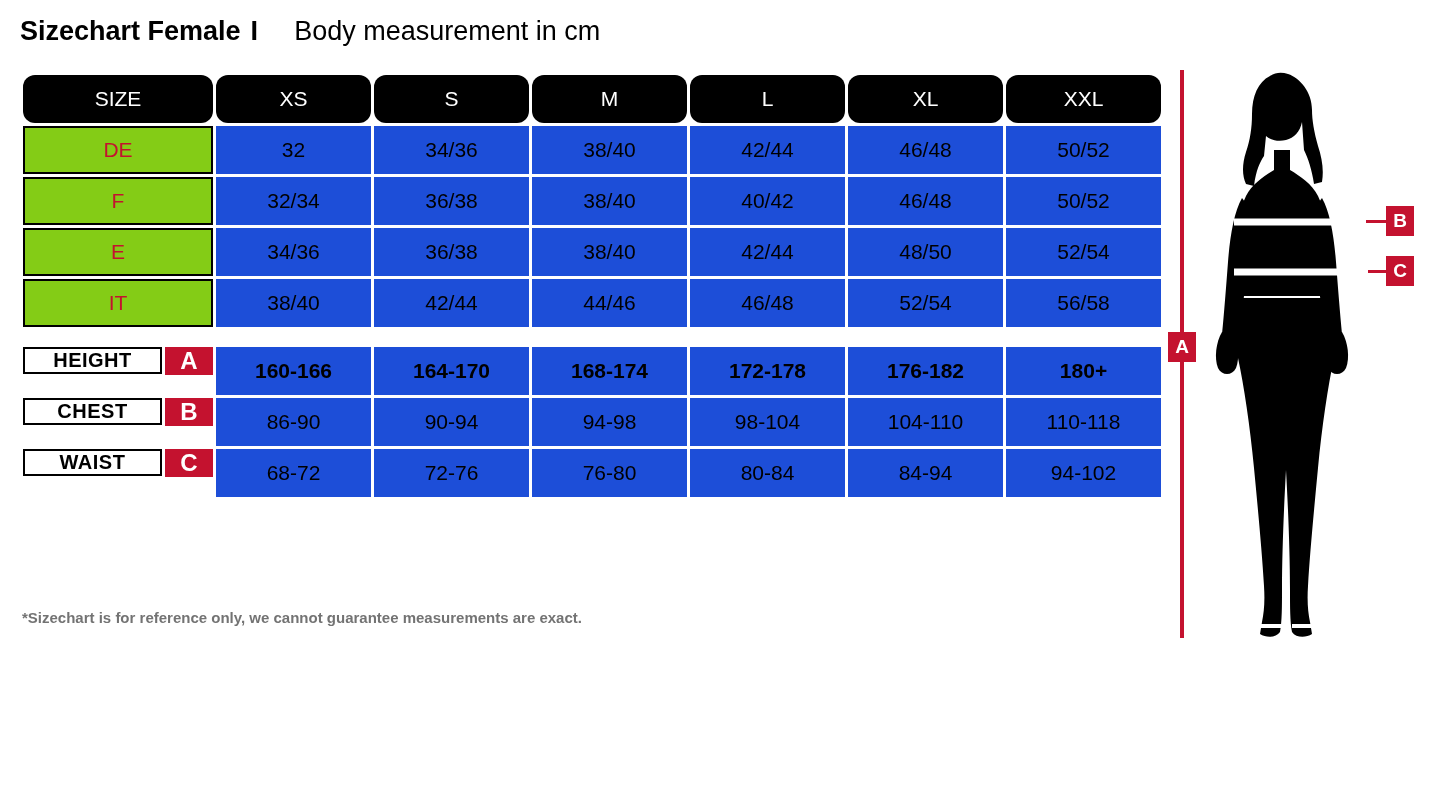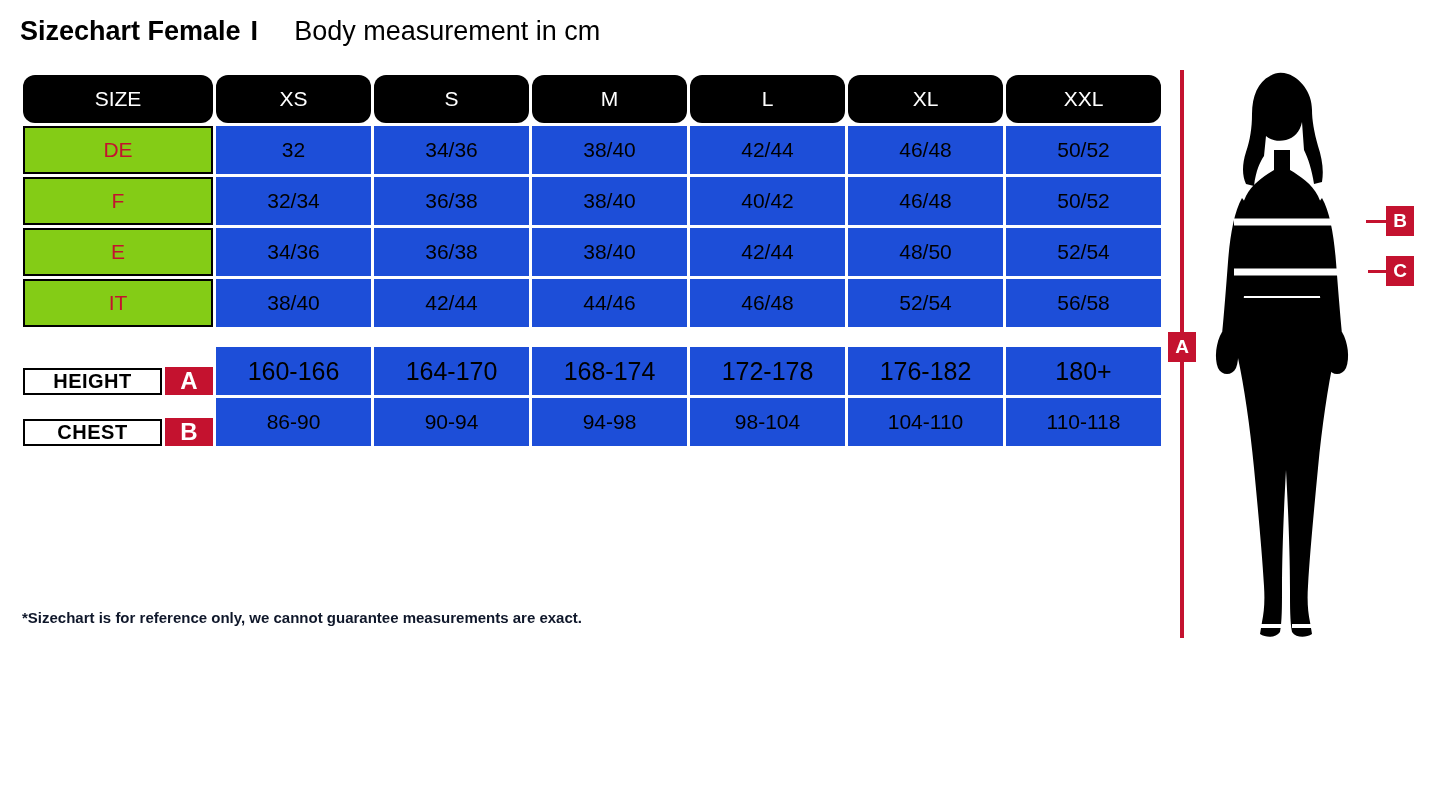--- a/index.html
+++ b/index.html
@@ -66,33 +66,33 @@
     background: #84cc16;
     color: #c4122f;
     border: 2px solid #000000;
     font-weight: bold;
     font-size: 22px;
   }
   .cell-grey {
     background: #1d4ed8;
     color: #000000;
   }
-  .cell-grey.bold { font-weight: normal; font-size: 25px; }
+  .cell-grey.bold { font-weight: bold; font-size: 21px; }
 
   
   tr.spacer td { height: 14px; background: transparent; border: none; }
 
   
   .meas-label {
     padding: 0;
     background: transparent;
   }
   .meas-label-inner {
     display: flex;
-    align-items: flex-end;
+    align-items: flex-start;
     height: 48px;
     width: 190px;
   }
   .meas-name {
     flex: 1 1 auto;
     border: 2px solid #000000;
     background: #ffffff;
     display: flex;
     align-items: center;
     justify-content: center;
@@ -113,21 +113,21 @@
     margin-left: 3px;
   }
 
   
   .footnote {
     position: absolute;
     left: 22px;
     top: 609px;
     font-size: 15px;
     font-weight: bold;
-    color: #0f172a;
+    color: #737373;
   }
 
   
   .figure-area {
     position: absolute;
     left: 1160px;
     top: 60px;
     width: 281px;
     height: 580px;
   }
@@ -302,20 +302,34 @@
             </div>
           </td>
           <td class="cell-grey">86-90</td>
           <td class="cell-grey">90-94</td>
           <td class="cell-grey">94-98</td>
           <td class="cell-grey">98-104</td>
           <td class="cell-grey">104-110</td>
           <td class="cell-grey">110-118</td>
         </tr>
 
+        <tr>
+          <td class="meas-label">
+            <div class="meas-label-inner">
+              <div class="meas-name">WAIST</div>
+              <div class="meas-badge">C</div>
+            </div>
+          </td>
+          <td class="cell-grey">68-72</td>
+          <td class="cell-grey">72-76</td>
+          <td class="cell-grey">76-80</td>
+          <td class="cell-grey">80-84</td>
+          <td class="cell-grey">84-94</td>
+          <td class="cell-grey">94-102</td>
+        </tr>
       </tbody>
     </table>
   </div>
 
   <div class="footnote">*Sizechart is for reference only, we cannot guarantee measurements are exact.</div>
 
   <div class="figure-area">
     <div class="vline"></div>
     <div class="badge-a">A</div>
     <div class="tick-b"></div>

